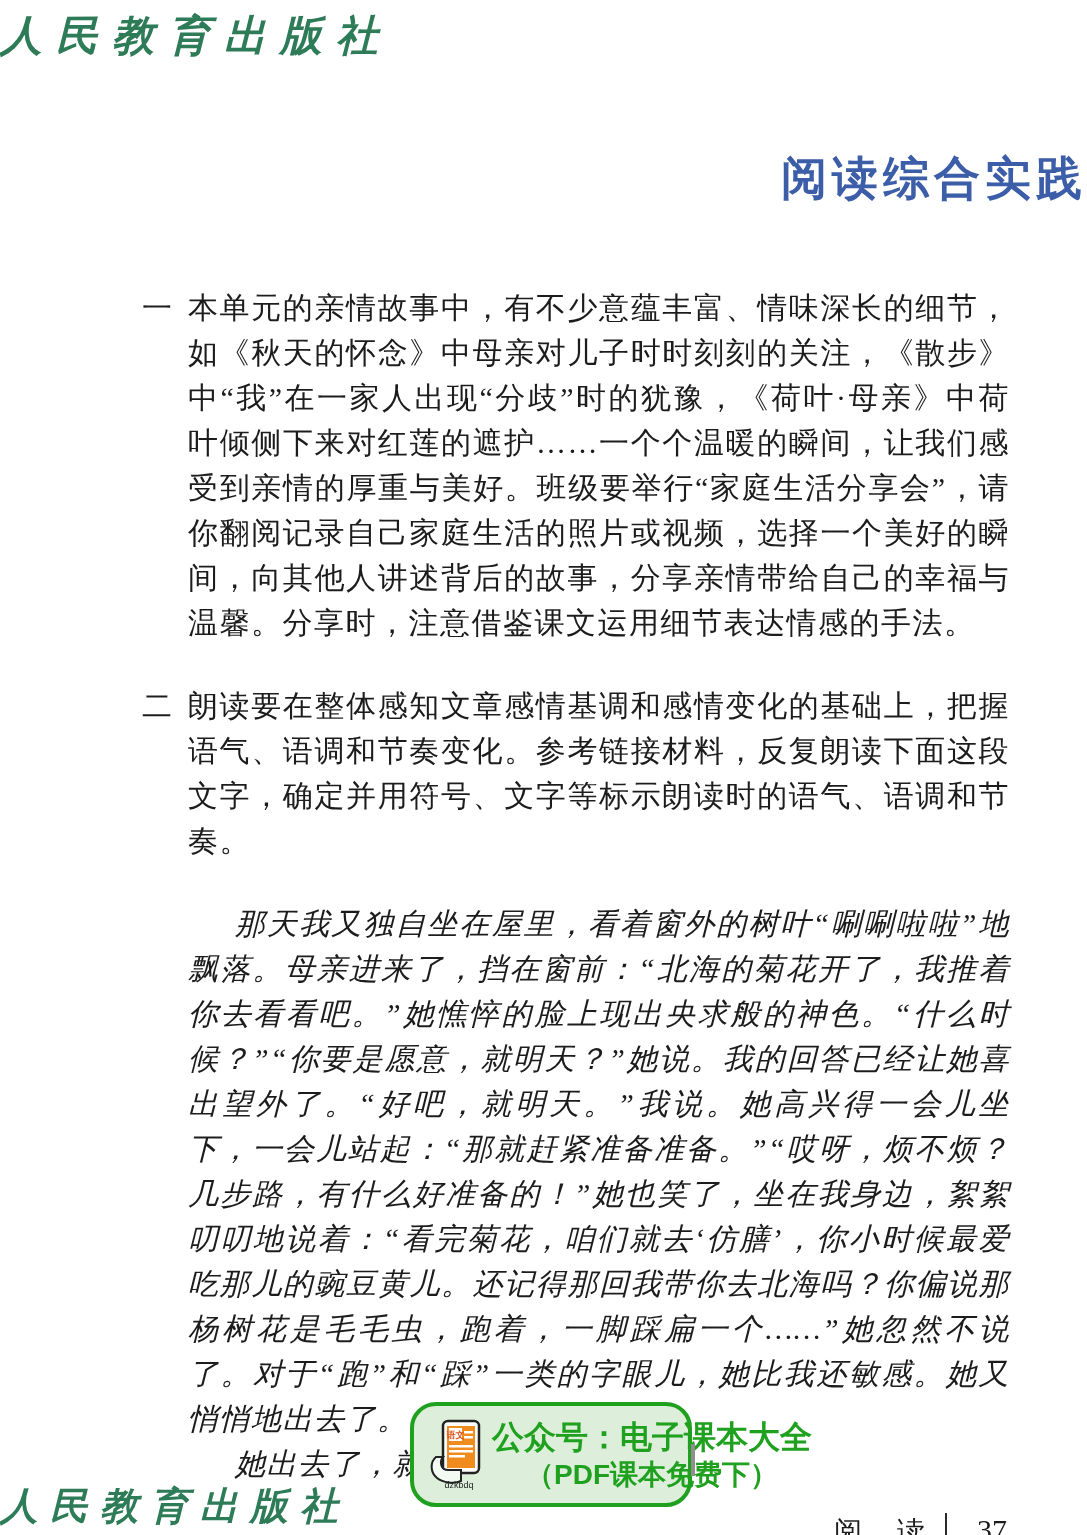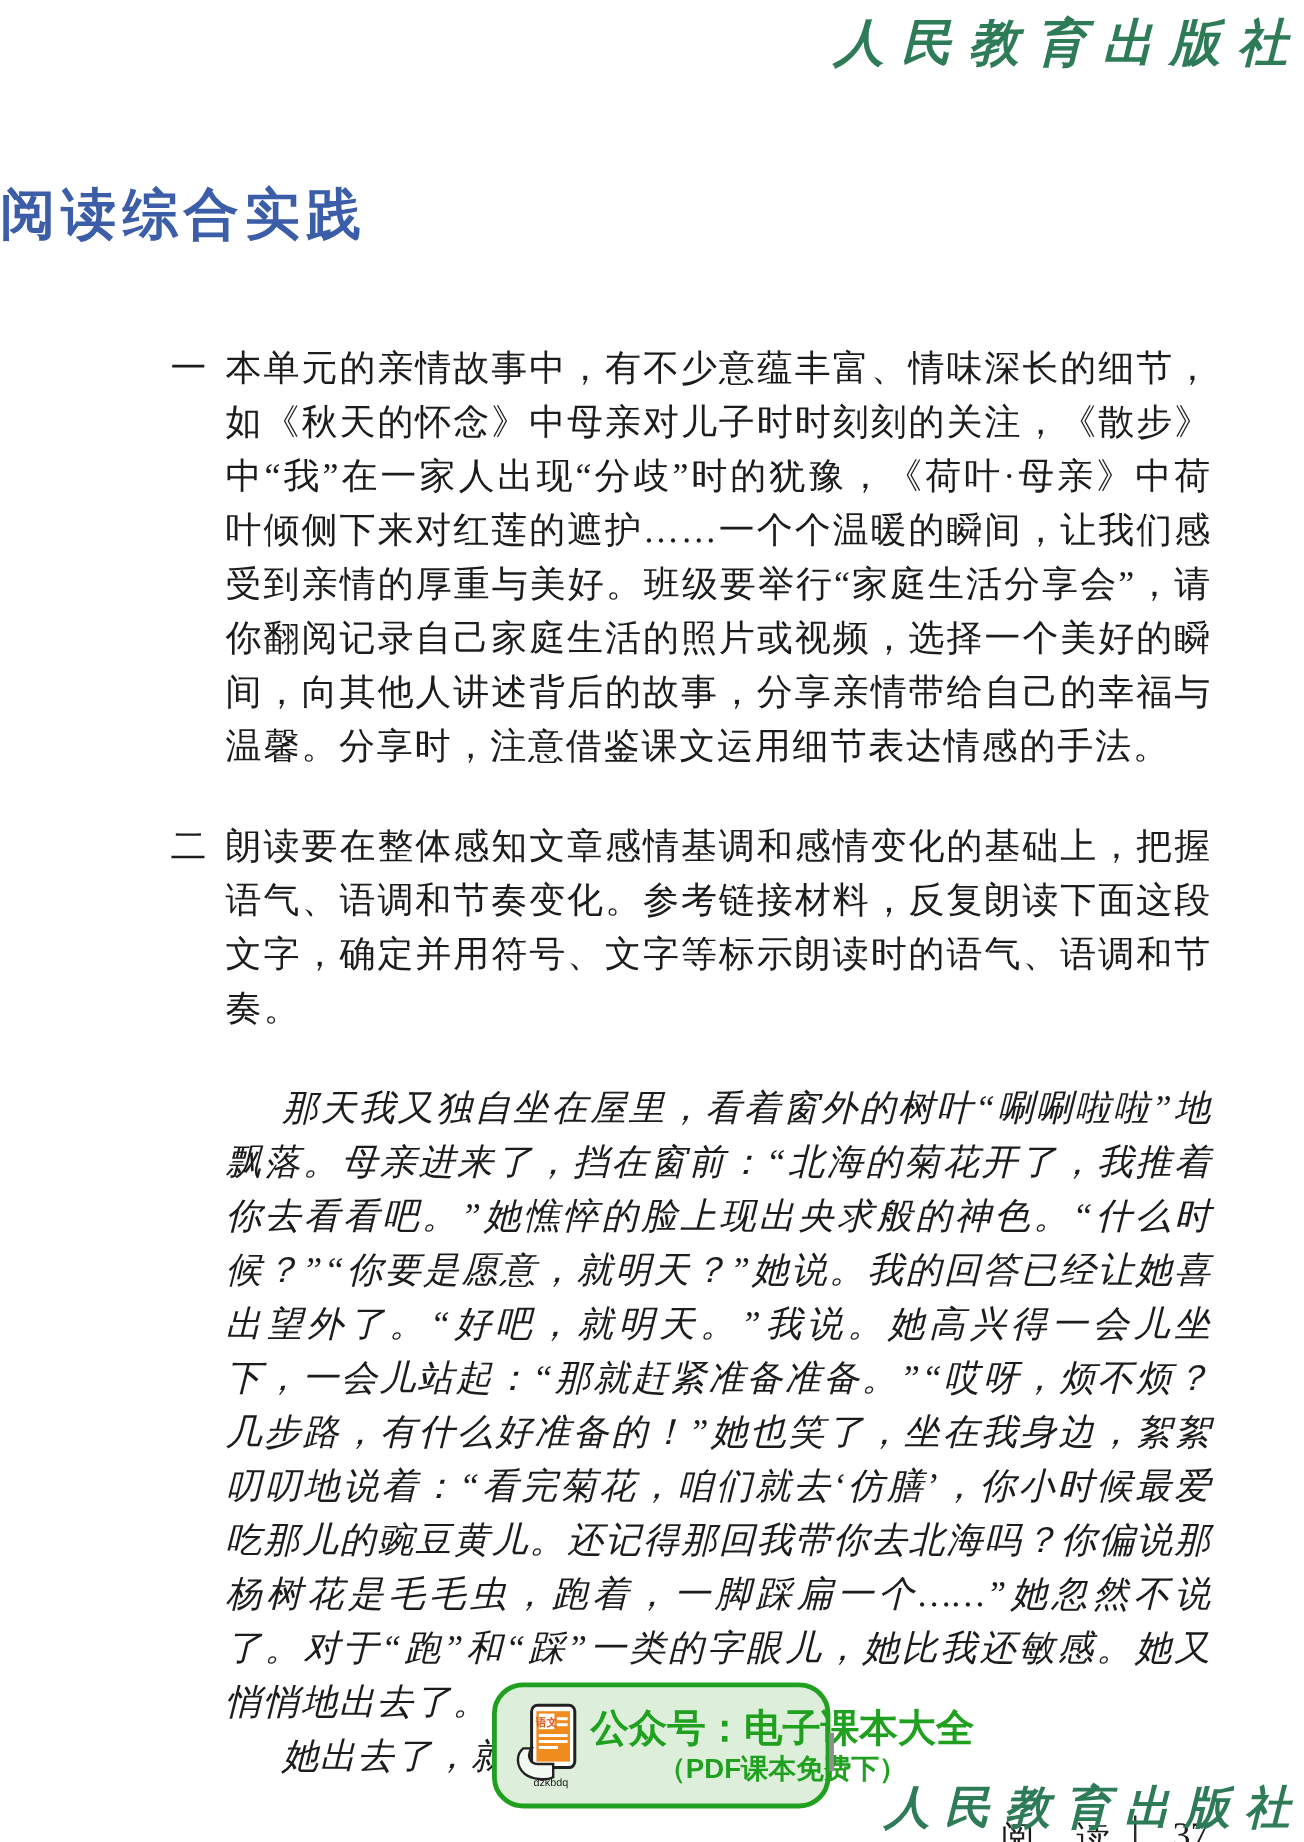--- a/index.html
+++ b/index.html
@@ -21,38 +21,38 @@
     overflow: hidden;
     color: var(--ink);
     font-family: "Liberation Serif", serif;
   }
 
   
   .logo {
     position: absolute;
     left: 0;
     width: 100%;
-    text-align: right;
+    text-align: left;
     color: var(--logo-green);
     font-style: italic;
     font-weight: bold;
     font-family: "DejaVu Serif", serif;
     white-space: nowrap;
   }
   .logo.top    { top: 8px;    font-size: 42px; letter-spacing: 14px; }
   .logo.bottom { top: 1481px; font-size: 38px; letter-spacing: 12px; }
 
   
   .title {
     position: absolute;
     top: 148px;
     left: 0;
     width: 100%;
     margin: 0;
-    text-align: left;
+    text-align: right;
     font-size: 46px;
     font-weight: bold;
     letter-spacing: 5px;
     color: var(--title-blue);
   }
 
   
   .content {
     position: absolute;
     top: 285px;
@@ -101,21 +101,21 @@
   .badge-icon { width: 58px; height: 72px; flex: 0 0 58px; margin-right: 8px; }
   .badge-text {
     flex: 1;
     text-align: center;
     color: var(--badge-green);
     font-weight: bold;
     line-height: 1.25;
     white-space: nowrap;
   }
   .badge-line1 { font-size: 32px; }
-  .badge-line2 { font-size: 23px; }
+  .badge-line2 { font-size: 28px; }
 
   .footer-divider {
     position: absolute;
     left: 691px;
     top: 1444px;
     width: 4px;
     height: 32px;
     background: var(--divider-gray);
   }
 

